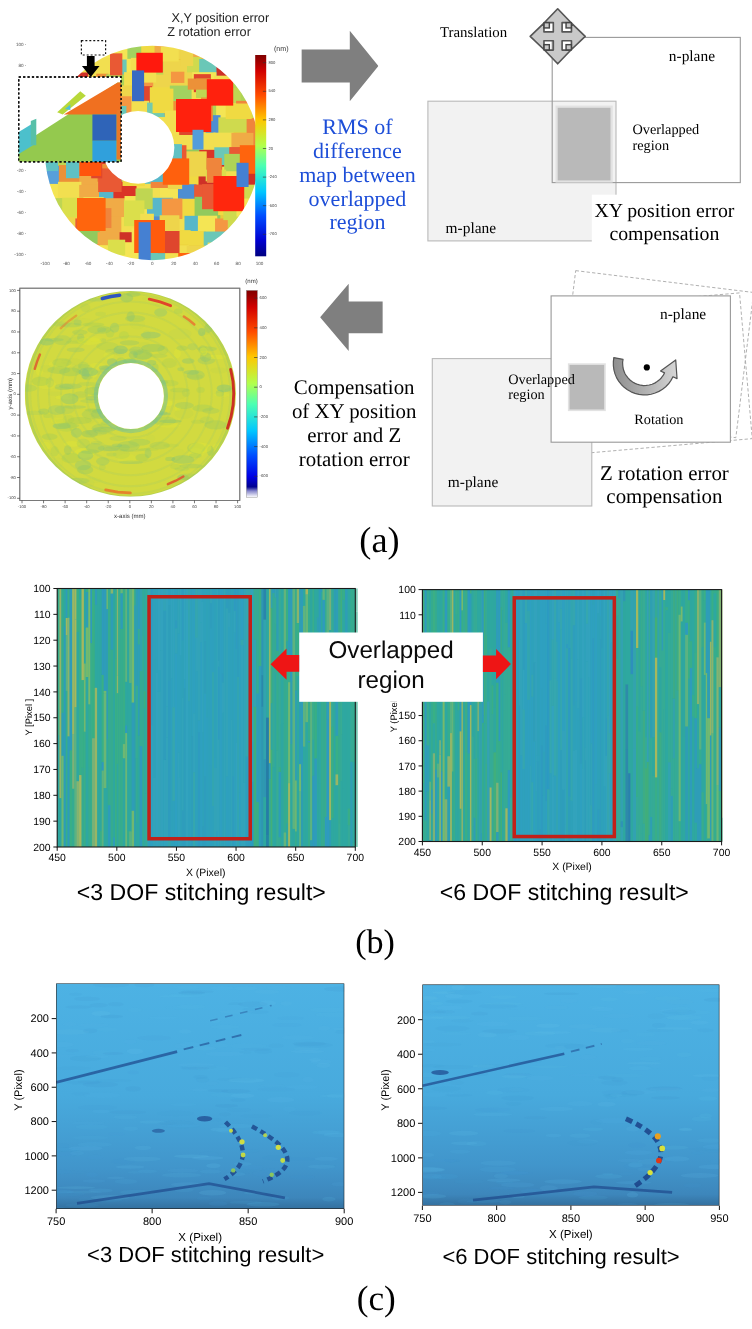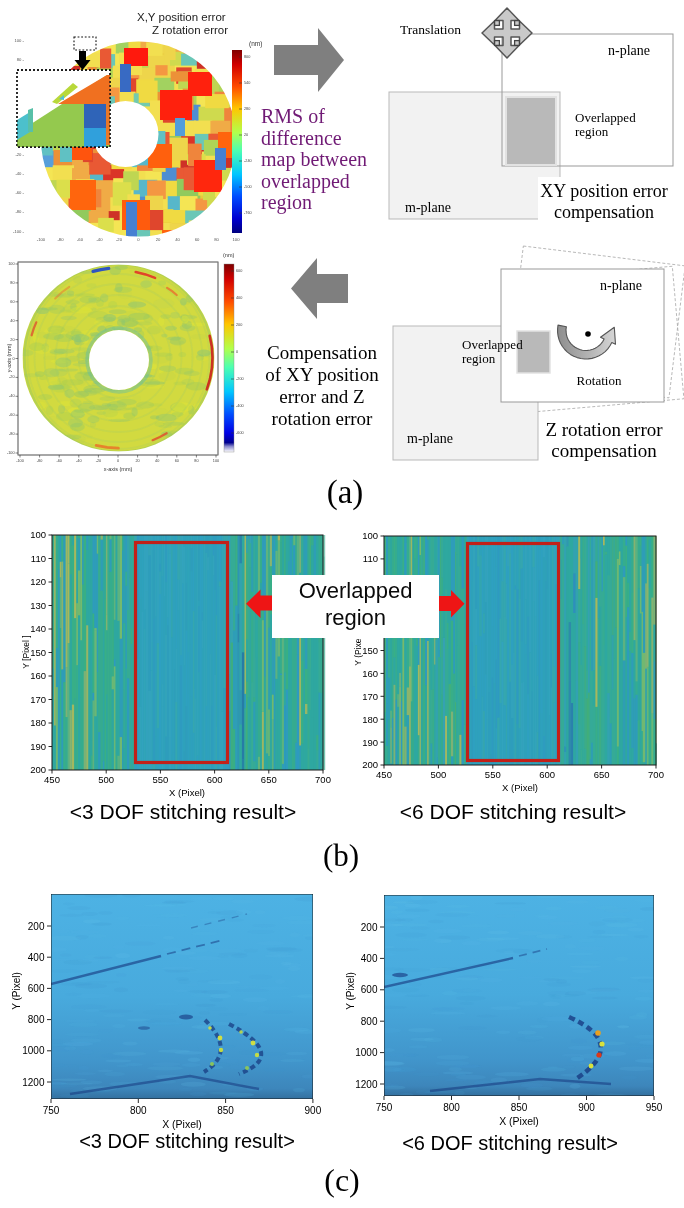--- a/index.html
+++ b/index.html
@@ -323,26 +323,26 @@
         <polygon points="74.0,74.0 96.0,74.0 96.0,98.0 74.0,98.0" fill="#2f64b8"></polygon>
         <polygon points="74.0,98.0 96.0,98.0 96.0,117.0 74.0,117.0" fill="#30a0dc"></polygon>
         <polygon points="96.0,70.0 100.0,70.0 100.0,115.0 96.0,115.0" fill="#e87828"></polygon>
         <polygon points="7.0,90.0 20.0,82.0 20.0,102.0 7.0,110.0" fill="#4cc0cc"></polygon>
         <polygon points="18.0,80.0 23.0,78.0 23.0,102.0 18.0,102.0" fill="#58c0a8"></polygon>
         <polygon points="42.0,72.0 63.0,53.0 68.0,57.0 47.0,74.0" fill="#b8d83a"></polygon>
         <polygon points="49.0,69.0 54.0,65.0 54.0,70.0" fill="#50c0d8"></polygon>
         <rect x="7" y="40" width="93" height="77" fill="none" stroke="#111" stroke-width="1.3" stroke-dasharray="2,2"></rect>
       </g>
     </svg>
-<div style="position:absolute;left:137px;top:11px;font:11.5px 'Liberation Sans',sans-serif;color:#222">X,Y position error</div>
+<div style="position:absolute;left:156px;top:11px;font:11.5px 'Liberation Sans',sans-serif;color:#222">X,Y position error</div>
 <div style="position:absolute;left:152px;top:24px;font:11.5px 'Liberation Sans',sans-serif;color:#222">Z rotation error</div>
 <svg style="position:absolute;left:274px;top:28px" width="70" height="64" viewBox="0 0 70 64">
       <polygon points="0,17 44,17 44,0 70,32 44,64 44,47 0,47" fill="#7f7f7f"></polygon>
     </svg>
-<div style="position:absolute;left:261px;top:106px;width:128px;text-align:left;font:20px 'Liberation Serif',serif;line-height:21.5px;color:#701a75">RMS of<br>difference<br>map between<br>overlapped<br>region</div>
+<div style="position:absolute;left:261px;top:106px;width:128px;text-align:center;font:20px 'Liberation Serif',serif;line-height:21.5px;color:#1d4ed8">RMS of<br>difference<br>map between<br>overlapped<br>region</div>
 <svg style="position:absolute;left:380px;top:5px" width="304" height="230" viewBox="0 0 304 230">
       <rect x="9" y="87" width="171" height="127" fill="#f2f2f2" stroke="#b9b9b9"></rect>
       <rect x="122" y="29" width="171" height="132" fill="none" stroke="#999"></rect>
       <rect x="126" y="92" width="50" height="68" fill="#b9b9b9" stroke="#e2e2e2" stroke-width="2"></rect>
       <polygon points="127.0,3.0 139.0,15.5 131.0,15.5 131.0,24.0 139.5,24.0 139.5,16.0 152.0,28.0 139.5,40.0 139.5,32.0 131.0,32.0 131.0,40.5 139.0,40.5 127.0,53.0 115.0,40.5 123.0,40.5 123.0,32.0 114.5,32.0 114.5,40.0 102.0,28.0 114.5,16.0 114.5,24.0 123.0,24.0 123.0,15.5 115.0,15.5" fill="#c9c9c9" stroke="#555" stroke-width="1.5" stroke-linejoin="round"></polygon>
       <rect x="134.6" y="15.6" width="4.8" height="4.8" fill="#c9c9c9" stroke="#444" stroke-width="1.3"></rect>
       <rect x="114.6" y="15.6" width="4.8" height="4.8" fill="#c9c9c9" stroke="#444" stroke-width="1.3"></rect>
       <rect x="134.6" y="35.6" width="4.8" height="4.8" fill="#c9c9c9" stroke="#444" stroke-width="1.3"></rect>
       <rect x="114.6" y="35.6" width="4.8" height="4.8" fill="#c9c9c9" stroke="#444" stroke-width="1.3"></rect>
       <text x="20" y="29" font-size="13.5" font-family="Liberation Serif,serif" fill="#000">Translation</text>

